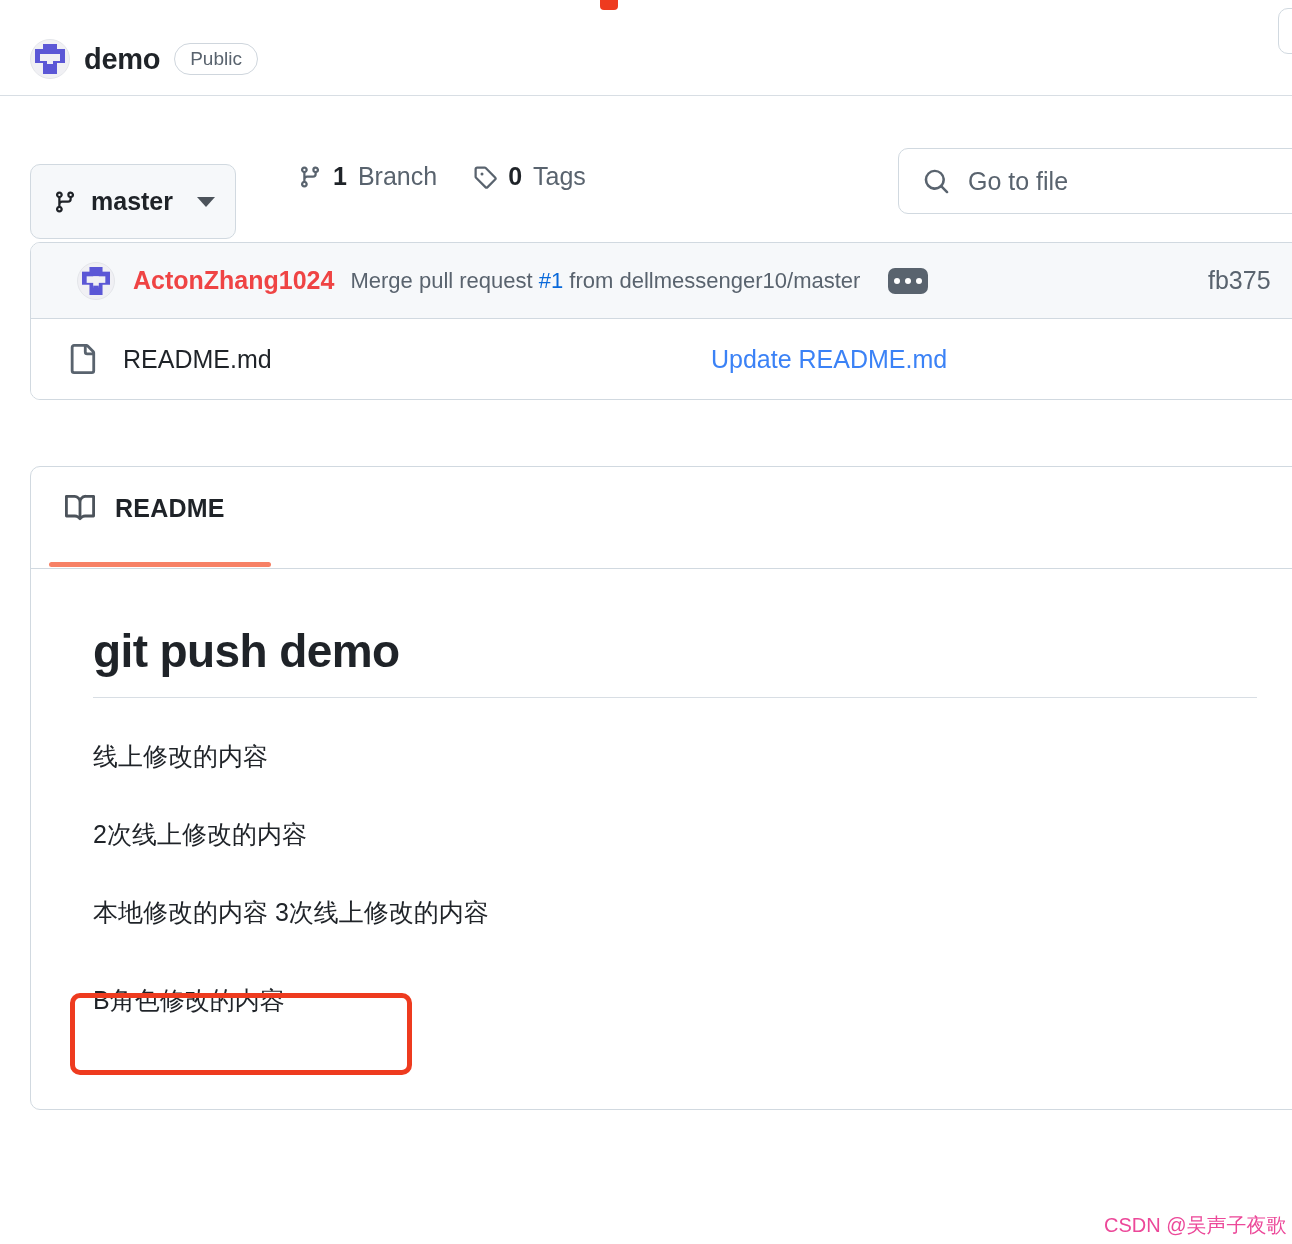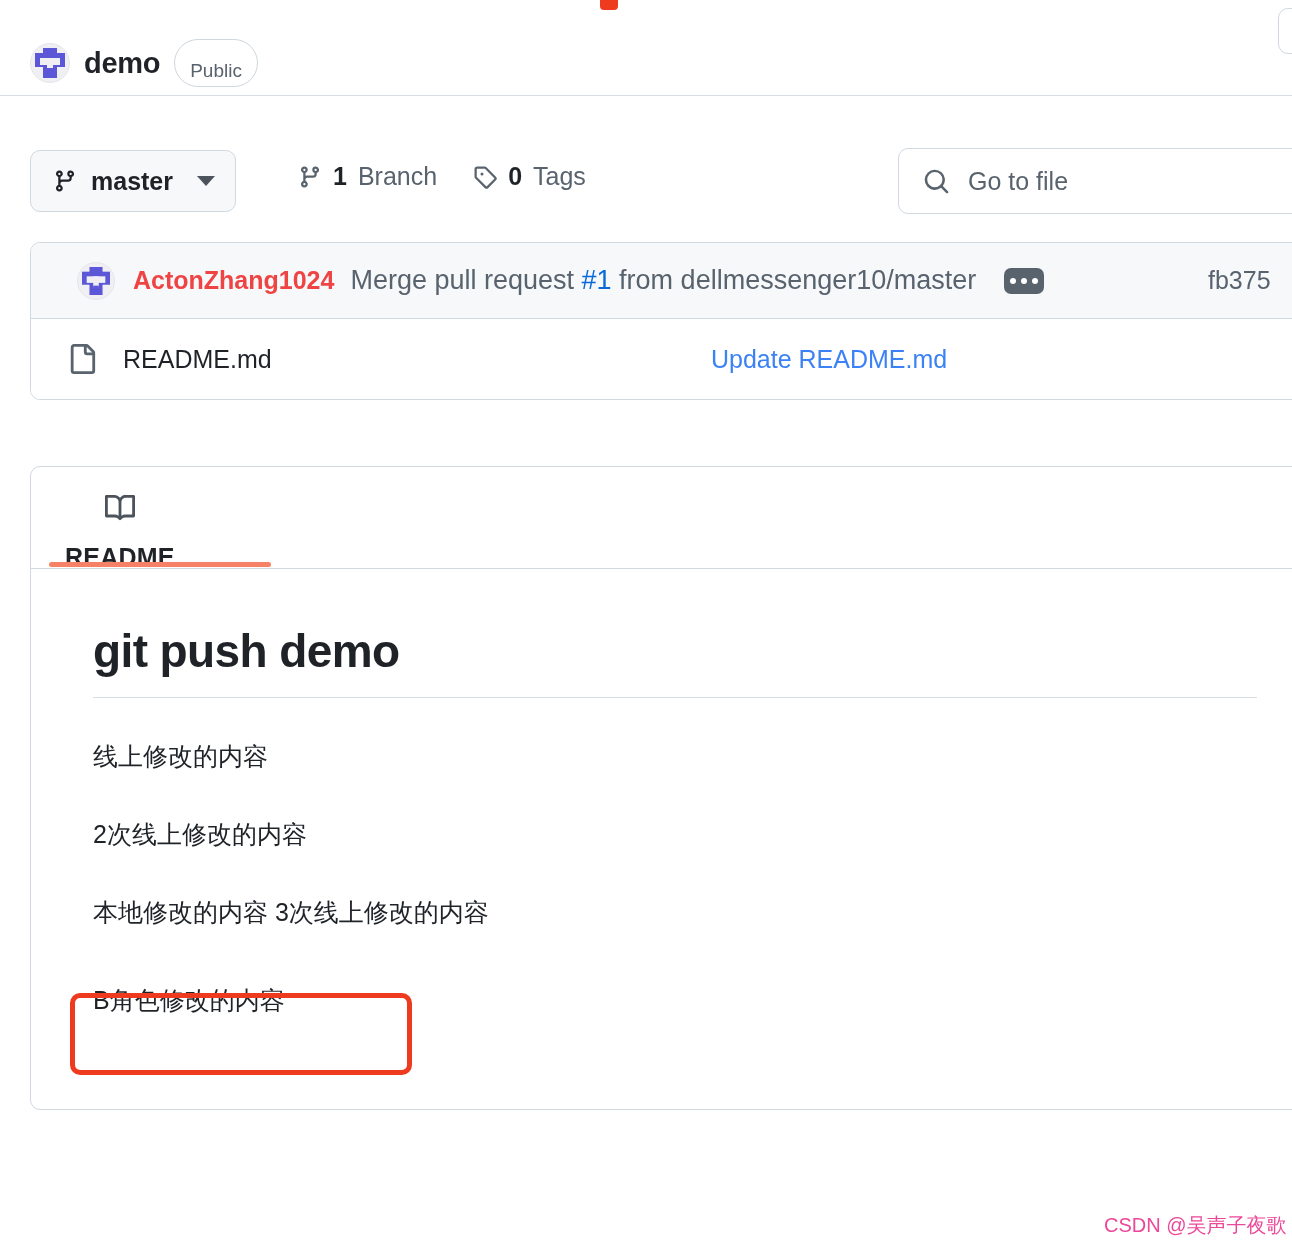--- a/index.html
+++ b/index.html
@@ -77,42 +77,42 @@
   .repo-name {
     font-size: 29px;
     font-weight: 700;
     letter-spacing: -0.3px;
     color: #1f2328;
     line-height: 1;
   }
   .visibility-badge {
     border: 1px solid #cfd6dd;
     border-radius: 999px;
-    padding: 21px 15px 6px;
+    padding: 5px 15px 6px;
     font-size: 19px;
     color: #59636e;
     line-height: 1;
   }
 
   
   .toolbar {
     position: absolute;
     left: 0;
     top: 144px;
     width: 1292px;
     height: 74px;
   }
   .branch-button {
     position: absolute;
     left: 30px;
-    top: 6px;
+    top: 20px;
     display: flex;
     align-items: center;
     gap: 14px;
-    height: 62px;
+    height: 75px;
     padding: 0 20px 0 22px;
     background: #f6f8fa;
     border: 1px solid #d1d9e0;
     border-radius: 10px;
     box-sizing: border-box;
   }
   .branch-button .branch-label {
     font-size: 25px;
     font-weight: 600;
     color: #1f2328;
@@ -200,21 +200,21 @@
   }
   .commit-avatar .ident { position: absolute; inset: 4px; }
   .commit-author {
     font-size: 25px;
     font-weight: 700;
     color: #ef4444;
     margin-left: 18px;
     white-space: nowrap;
   }
   .commit-message {
-    font-size: 27px;
+    font-size: 22px;
     color: #59636e;
     margin-left: 16px;
     white-space: nowrap;
   }
   .commit-message .pr-link { color: #0969da; }
   .commit-expand {
     margin-left: 28px;
     width: 40px;
     height: 26px;
     border-radius: 7px;
@@ -282,21 +282,20 @@
   }
   .readme-tab {
     position: absolute;
     left: 18px;
     top: 26px;
     display: flex;
     align-items: center;
     gap: 20px;
     padding: 0 16px 26px 16px;
     box-sizing: border-box;
-    flex-direction: column;
   }
   .readme-tab .tab-label {
     font-size: 25px;
     font-weight: 600;
     color: #1f2328;
     letter-spacing: 0.2px;
   }
   .tab-underline {
     position: absolute;
     left: 18px;

